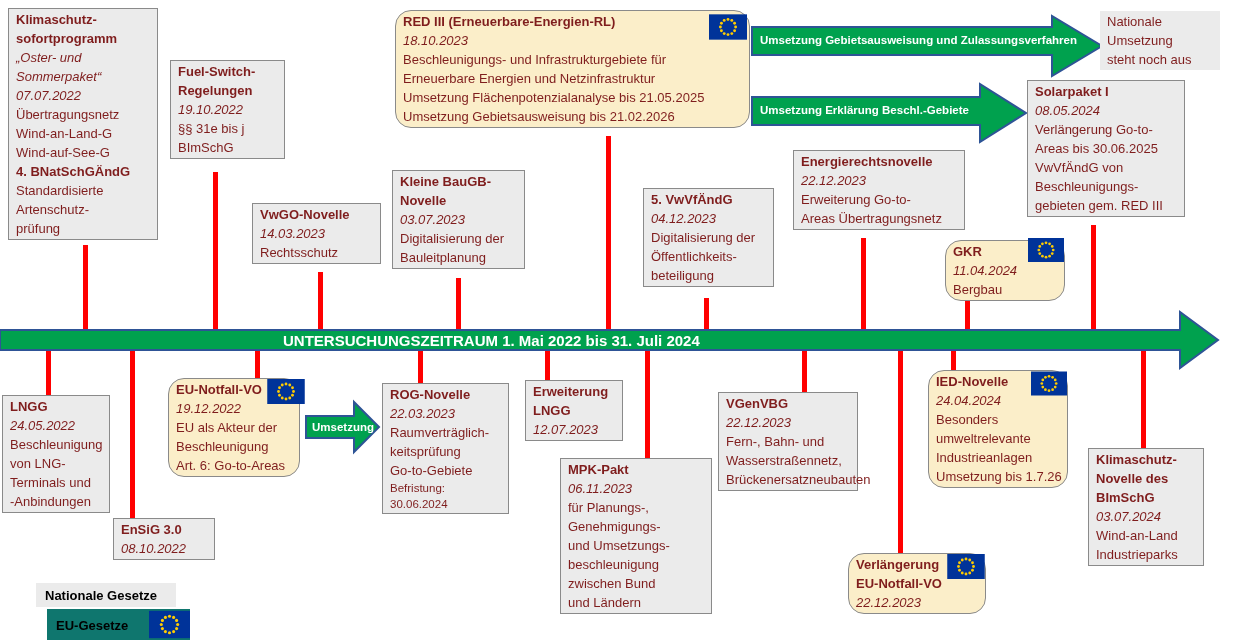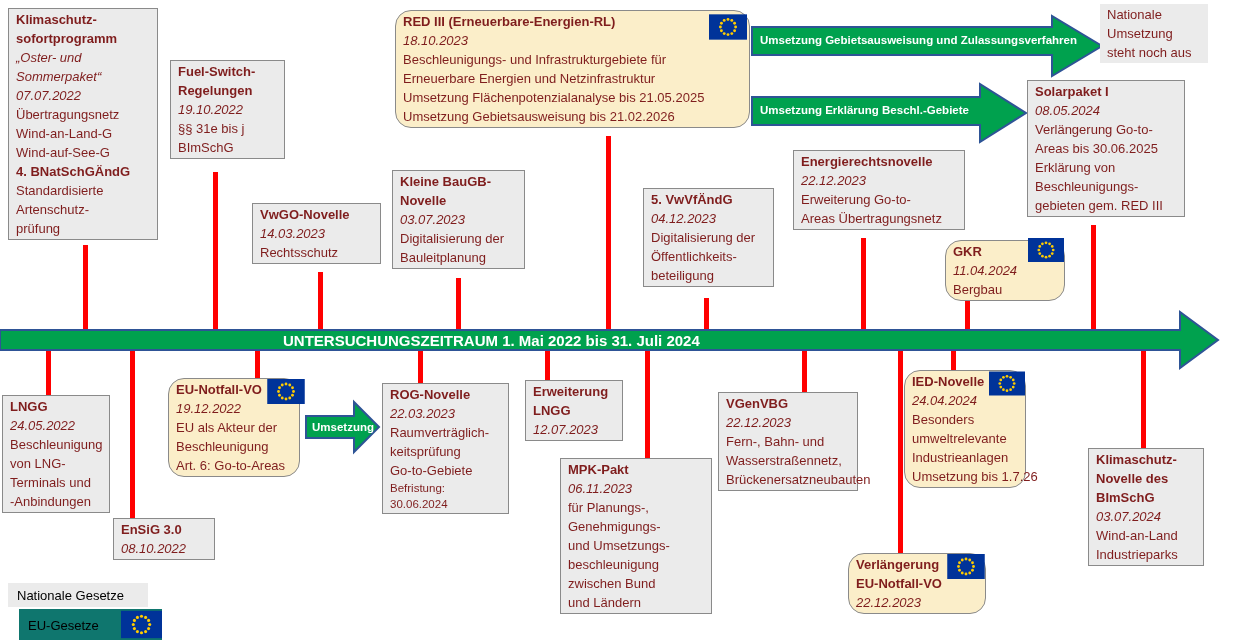--- a/index.html
+++ b/index.html
@@ -24,21 +24,21 @@
   .garrow svg{display:block;width:100%;height:100%;overflow:visible;}
   .garrow polygon{fill:#00A14E;stroke:#2E5496;stroke-width:2;}
   .garrow .lab{position:absolute;color:#ffffff;font-weight:bold;font-size:11.5px;white-space:nowrap;text-align:center;}
 
   .timeline{position:absolute;left:0;top:312px;width:1222px;height:56px;z-index:2;}
   .timeline svg{display:block;width:100%;height:100%;overflow:visible;}
   .timeline polygon{fill:#00A14E;stroke:#2E5496;stroke-width:2;}
   .timeline .lab{position:absolute;left:283px;top:20px;color:#ffffff;font-weight:bold;
                  font-size:15px;white-space:nowrap;}
 
-  .legend-row{position:absolute;z-index:3;font-weight:normal;font-size:13px;color:#000;box-sizing:border-box;}
+  .legend-row{position:absolute;z-index:3;font-weight:bold;font-size:13px;color:#000;box-sizing:border-box;margin-left:28px;}
   .legend-row .txt{position:absolute;left:9px;top:50%;transform:translateY(-50%);white-space:nowrap;}
 </style>
 </head>
 <body>
 
 <div id="stage">
 
   <div class="connector" style="left:83px;top:245px;height:88px"></div>
   <div class="connector" style="left:213px;top:172px;height:161px"></div>
   <div class="connector" style="left:318px;top:272px;height:61px"></div>
@@ -203,27 +203,27 @@
         <div class="ln ">Bergbau</div>
       </div>
   </div>
 
   <div class="box" style="left:1027px;top:80px;width:158px">
     <div>
         <div class="ln b">Solarpaket I</div>
         <div class="ln i">08.05.2024</div>
         <div class="ln ">Verlängerung Go-to-</div>
         <div class="ln ">Areas bis 30.06.2025</div>
-        <div class="ln ">Erklärung von</div>
+        <div class="ln ">VwVfÄndG von</div>
         <div class="ln ">Beschleunigungs-</div>
         <div class="ln ">gebieten gem. RED III</div>
       </div>
   </div>
 
-  <div class="box noborder" style="left:1100px;top:4px;width:108px">
+  <div class="box noborder" style="left:1100px;top:11px;width:120px">
     <div>
         <div class="ln ">Nationale</div>
         <div class="ln ">Umsetzung</div>
         <div class="ln ">steht noch aus</div>
       </div>
   </div>
 
   <div class="box" style="left:2px;top:395px;width:108px">
     <div>
         <div class="ln b">LNGG</div>
@@ -330,21 +330,21 @@
           <circle cx="18.00" cy="7.21" r="1.7" fill="#FFCC00"></circle>
         </svg>
     </span>
     <div>
         <div class="ln b">Verlängerung</div>
         <div class="ln b">EU-Notfall-VO</div>
         <div class="ln i">22.12.2023</div>
       </div>
   </div>
 
-  <div class="box eu" style="left:904px;top:370px;width:122px">
+  <div class="box eu" style="left:928px;top:370px;width:140px">
     <span class="eu-flag" style="top:0;right:0;width:36px;height:25px">
       <svg class="eu-stars" viewBox="0 0 45 30">
           <rect width="45" height="30" fill="#003399"></rect>
           <circle cx="22.50" cy="6.00" r="1.7" fill="#FFCC00"></circle>
           <circle cx="27.00" cy="7.21" r="1.7" fill="#FFCC00"></circle>
           <circle cx="30.29" cy="10.50" r="1.7" fill="#FFCC00"></circle>
           <circle cx="31.50" cy="15.00" r="1.7" fill="#FFCC00"></circle>
           <circle cx="30.29" cy="19.50" r="1.7" fill="#FFCC00"></circle>
           <circle cx="27.00" cy="22.79" r="1.7" fill="#FFCC00"></circle>
           <circle cx="22.50" cy="24.00" r="1.7" fill="#FFCC00"></circle>

